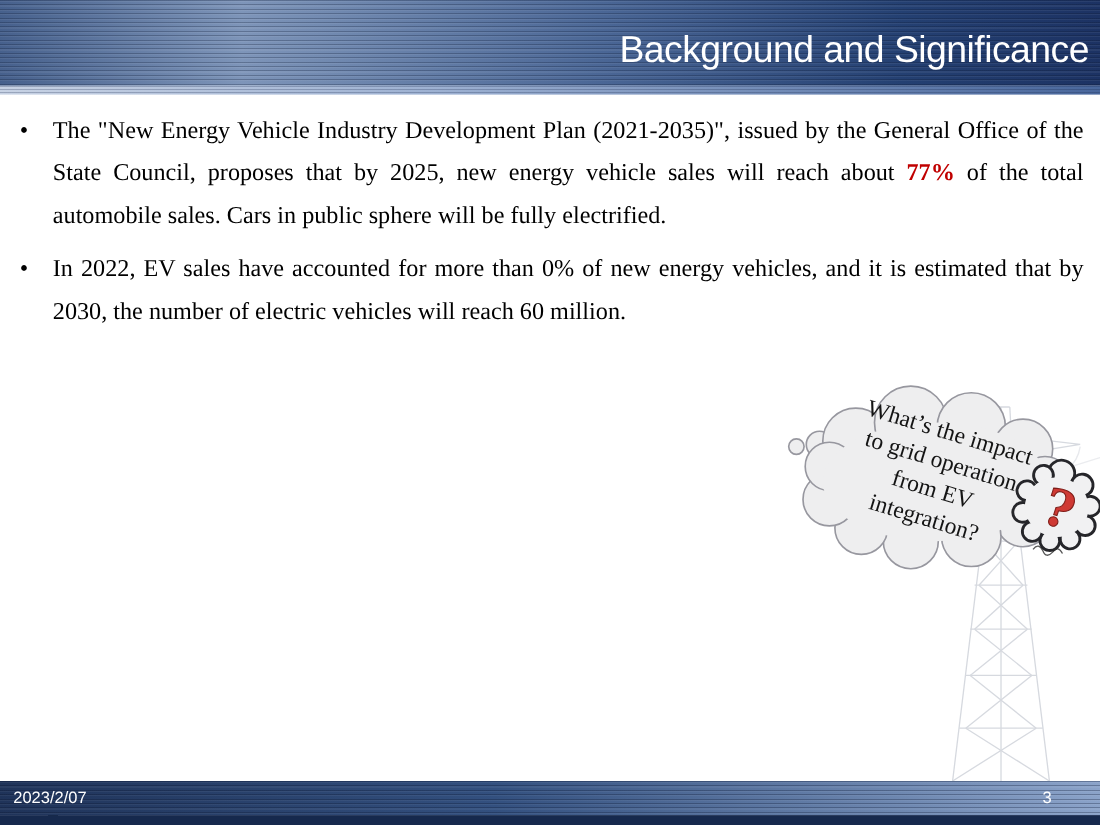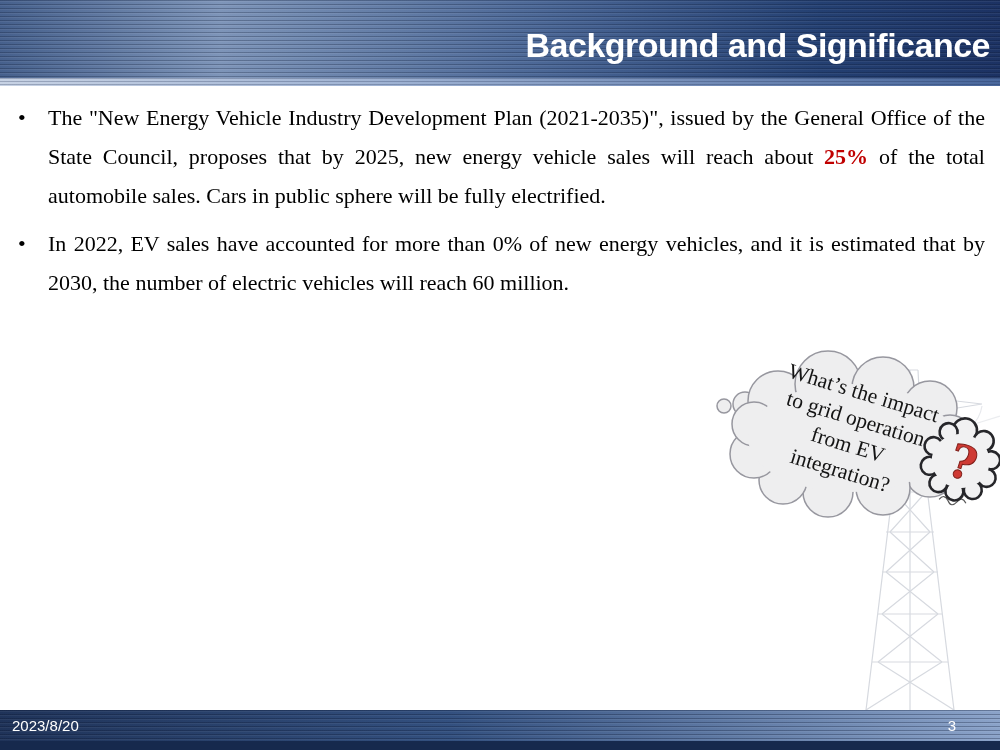--- a/index.html
+++ b/index.html
@@ -5,21 +5,21 @@
   html,body{margin:0;padding:0;background:#fff;}
   .slide{position:relative;width:1000px;height:750px;background:#ffffff;overflow:hidden;
          font-family:"Liberation Sans",sans-serif;}
 
   
   .header{position:absolute;top:0;left:0;width:1000px;height:78px;box-sizing:border-box;
     background:
       repeating-linear-gradient(180deg, rgba(13,24,48,.28) 0 1px, rgba(255,255,255,.06) 1px 2px, transparent 2px 4px),
       linear-gradient(90deg,#46608c 0%,#7e95b9 22%,#4a6695 55%,#244072 82%,#1c3263 100%);
     display:flex;align-items:center;justify-content:flex-end;padding:12px 10px 0 0;}
-  .header-title{color:#ffffff;font-size:34px;font-weight:bold;letter-spacing:-.5px;}
+  .header-title{color:#ffffff;font-size:34px;font-weight:normal;letter-spacing:-.5px;}
   .header-strip{position:absolute;top:78px;left:0;width:1000px;height:8px;
     background:
       repeating-linear-gradient(180deg, rgba(20,35,70,.25) 0 1px, transparent 1px 3px),
       linear-gradient(90deg,#c7d2e4 0%,#9db1d2 40%,#49679c 100%);}
 
   
   .bullets{position:absolute;top:98px;left:18px;width:967px;}
   .bullet-item{display:flex;margin:0 0 9px 0;}
   .bullet-marker{width:30px;flex:0 0 30px;font:22px/39px "Liberation Serif",serif;color:#000;}
   .bullet-text{flex:1;font:22px/39px "Liberation Serif",serif;color:#000;text-align:justify;}
@@ -60,21 +60,21 @@
 <div class="slide">
 
   <div class="header">
     <div class="header-title">Background and Significance</div>
   </div>
   <div class="header-strip"></div>
 
   <div class="bullets">
     <div class="bullet-item">
       <div class="bullet-marker">•</div>
-      <div class="bullet-text"><span>The "New Energy Vehicle Industry Development Plan (2021-2035)", issued by the General Office of the State Council, proposes that by 2025, new energy vehicle sales will reach about </span><span class="hl">25%</span><span> of the total automobile sales. Cars in public sphere will be fully electrified.</span></div>
+      <div class="bullet-text"><span>The "New Energy Vehicle Industry Development Plan (2021-2035)", issued by the General Office of the State Council, proposes that by 2025, new energy vehicle sales will reach about </span><span class="hl">77%</span><span> of the total automobile sales. Cars in public sphere will be fully electrified.</span></div>
     </div>
     <div class="bullet-item">
       <div class="bullet-marker">•</div>
       <div class="bullet-text"><span>In 2022, EV sales have accounted for more than 0% of new energy vehicles, and it is estimated that by 2030, the number of electric vehicles will reach 60 million.</span></div>
     </div>
   </div>
 
   <svg class="pylon" width="192" height="358" viewBox="0 0 192 358">
     <g stroke="#c9cdd5" fill="none" stroke-width="1.2" opacity="0.75">
       <path d="M58,358 L90,95 L94,18 M146,358 L114,95 L110,18 M94,18 L110,18 M102,18 L102,358"></path>
@@ -140,18 +140,18 @@
           <circle cx="15" cy="36" r="9"></circle>
         <circle cx="28" cy="20" r="9"></circle>
       </g>
       <ellipse cx="44" cy="47" rx="29" ry="27" fill="#f1f1f2"></ellipse>
       <text class="qmark" x="46" y="64" text-anchor="middle" transform="rotate(10 44 50)">?</text>
       <path d="M28,88 q4,-7 9,0 q4,7 9,0 q4,-7 9,0" stroke="#2a2a2a" stroke-width="1.2" fill="none" opacity="0.8"></path>
     </g>
   </svg>
 
   <div class="footer-bar">
-    <span>2023/8/20</span>
+    <span>2023/2/07</span>
     <span>3</span>
   </div>
   <div class="footer-strip"></div>
 
 </div>
 
 </body></html>

